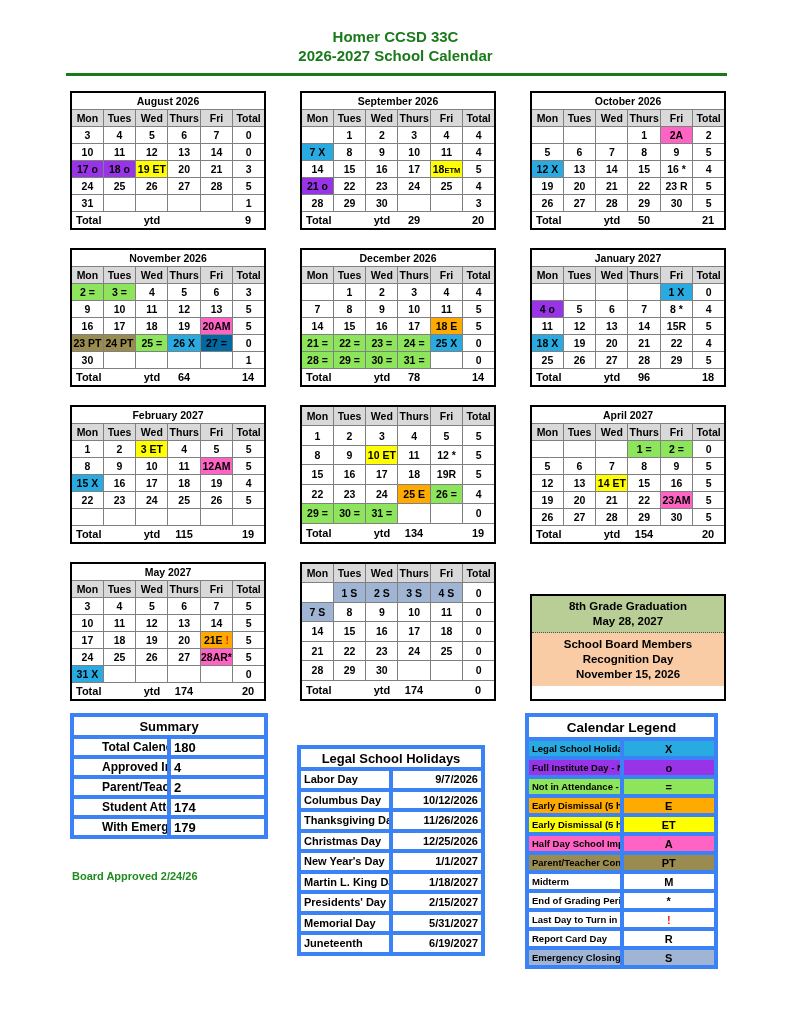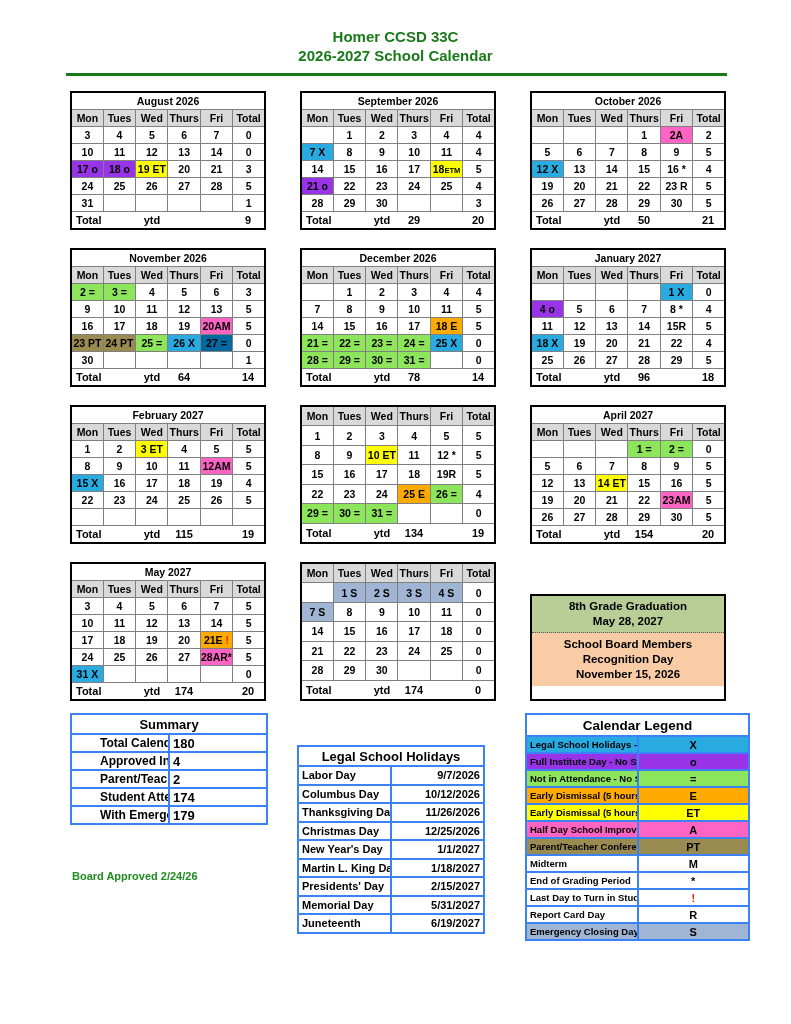--- a/index.html
+++ b/index.html
@@ -24,33 +24,33 @@
   .t-total{grid-column:6/7;}
   .small-suffix{font-size:7.5px;}
   .red-mark{color:#E8200C;}
 
   .side-box{order:99;width:192px;margin-top:32px;border:2px solid #000;text-align:center;font-size:11.5px;line-height:1.3;}
   .box-green{background:#B9CE96;padding:3px 2px;border-bottom:1px dotted #555;}
   .box-peach{background:#F9CCA5;padding:4px 2px;}
 
   .bottom{position:absolute;left:70px;top:713px;width:721px;height:250px;}
   .bottom table{border-collapse:collapse;table-layout:fixed;border:2px solid #000;position:absolute;top:0;}
-  .bottom td{border:2px solid #3b82f6;padding:0 3px;overflow:hidden;white-space:nowrap;}
+  .bottom td{border:4px solid #3b82f6;padding:0 3px;overflow:hidden;white-space:nowrap;}
 
   table.summary{left:0;width:198px;}
   table.summary td.s-title{font-size:13px;height:18px;text-align:center;}
   table.summary td.s-label{font-size:12px;height:16px;text-align:left;padding-left:28px;}
   table.summary td.s-val{font-size:13px;width:34px;text-align:left;}
 
   table.holidays{left:227px;width:188px;margin-top:32px;}
   table.holidays td.h-title{font-size:13px;height:18px;text-align:center;}
   table.holidays td.h-name{font-size:11px;height:16.5px;text-align:left;width:96px;}
   table.holidays td.h-date{font-size:11px;text-align:right;}
 
-  table.legend{left:455px;width:225px;}
+  table.legend{left:455px;width:193px;}
   table.legend td.l-title{font-size:13.5px;height:20px;text-align:center;}
   table.legend td.l-label{font-size:9.5px;height:15px;text-align:left;}
   table.legend td.l-sym{font-size:11px;width:30px;text-align:center;}
 
   .board{position:absolute;left:2px;top:157px;color:#1E8C1E;font-size:11px;}
 </style>
 </head>
 <body>
 
 <div class="page">

